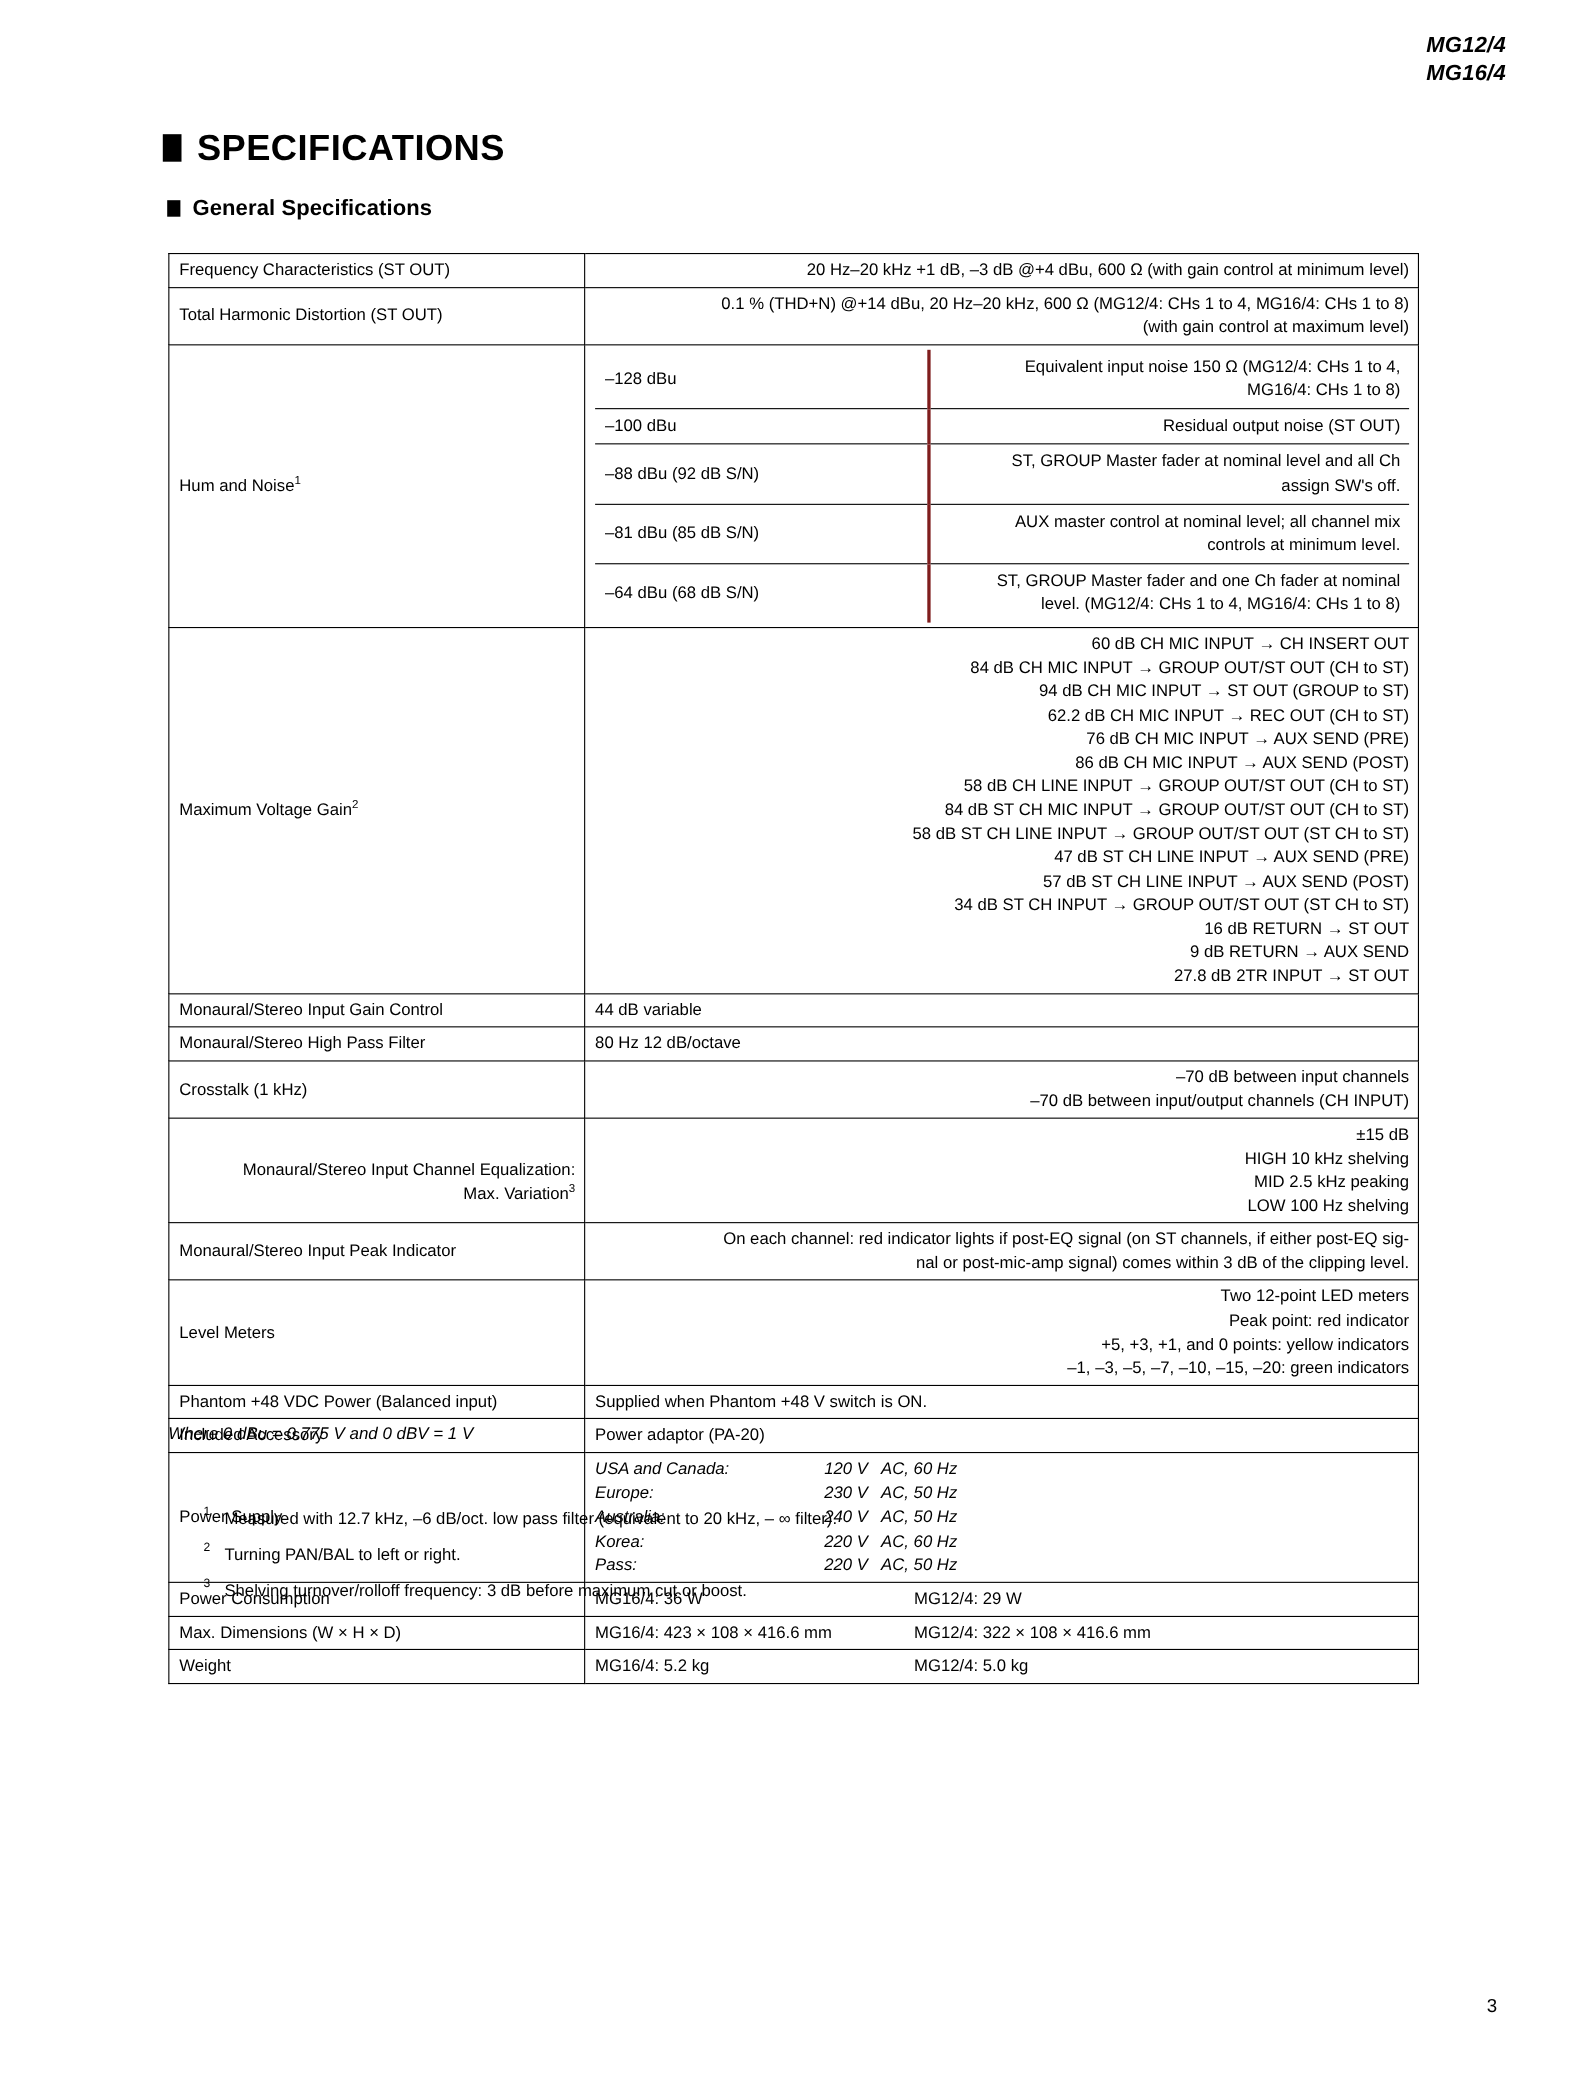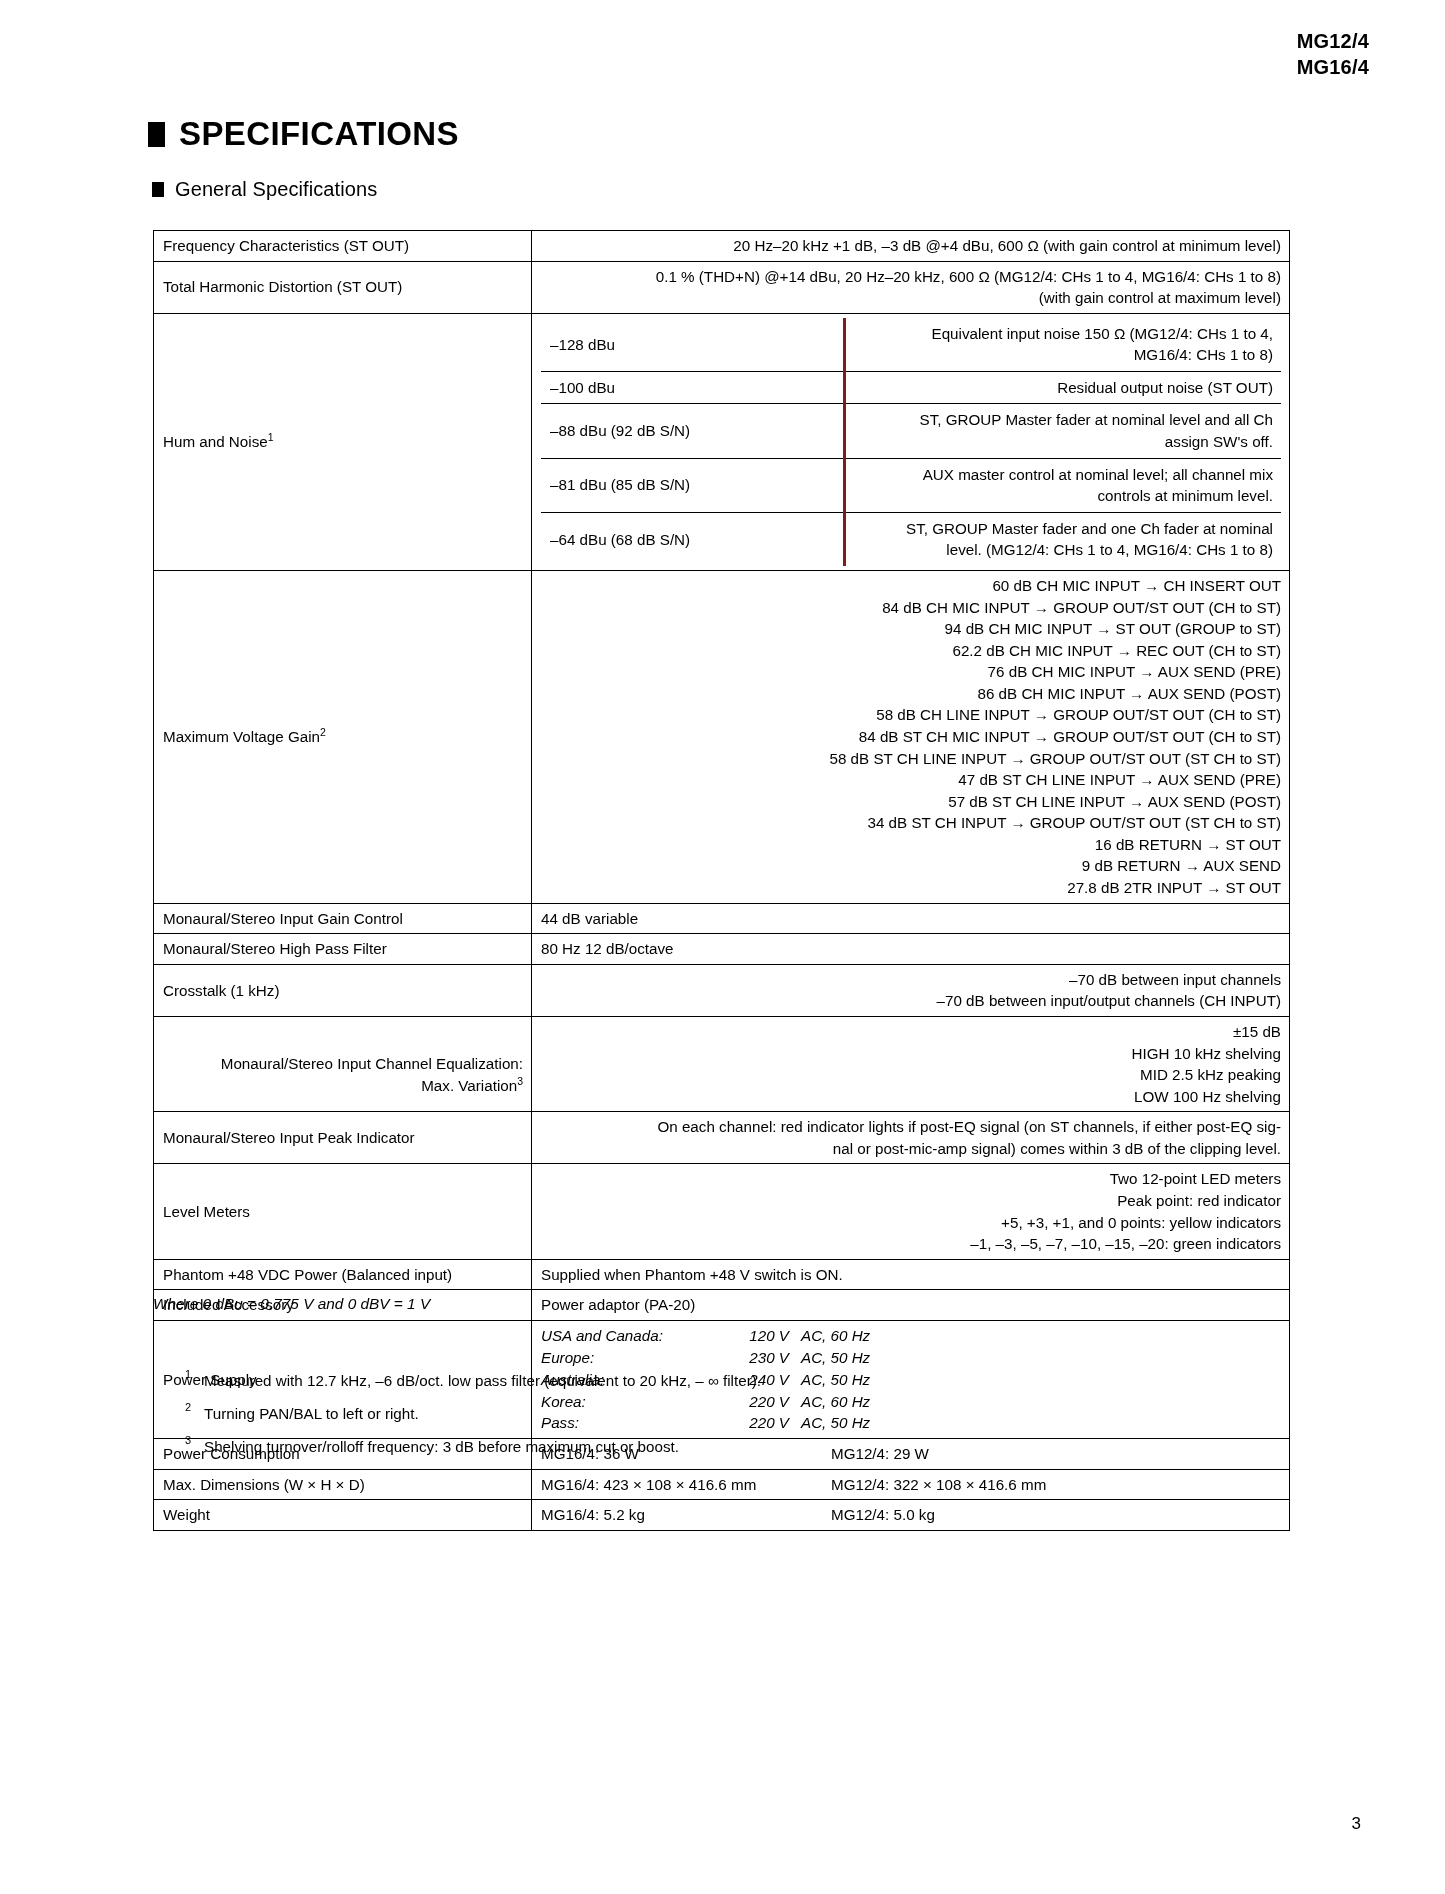--- a/index.html
+++ b/index.html
@@ -25,20 +25,21 @@
   
   .model-header {
     position: absolute;
     top: 28px;
     right: 76px;
     text-align: right;
     font-weight: bold;
     font-size: 20px;
     line-height: 1.32;
     letter-spacing: 0.2px;
+    font-style: italic;
   }
   
   .title-row {
     position: absolute;
     left: 148px;
     top: 115px;
     display: flex;
     align-items: center;
     gap: 14px;
   }
@@ -63,21 +64,21 @@
     gap: 11px;
   }
   .sq-small {
     width: 12px;
     height: 15px;
     background: #000;
     display: inline-block;
   }
   .subtitle-main {
     font-size: 20px;
-    font-weight: normal;
+    font-weight: bold;
     letter-spacing: 0.1px;
   }
   
   .spec-table-wrap {
     position: absolute;
     left: 153px;
     top: 230px;
     width: 1137px;
   }
   table.spec {

